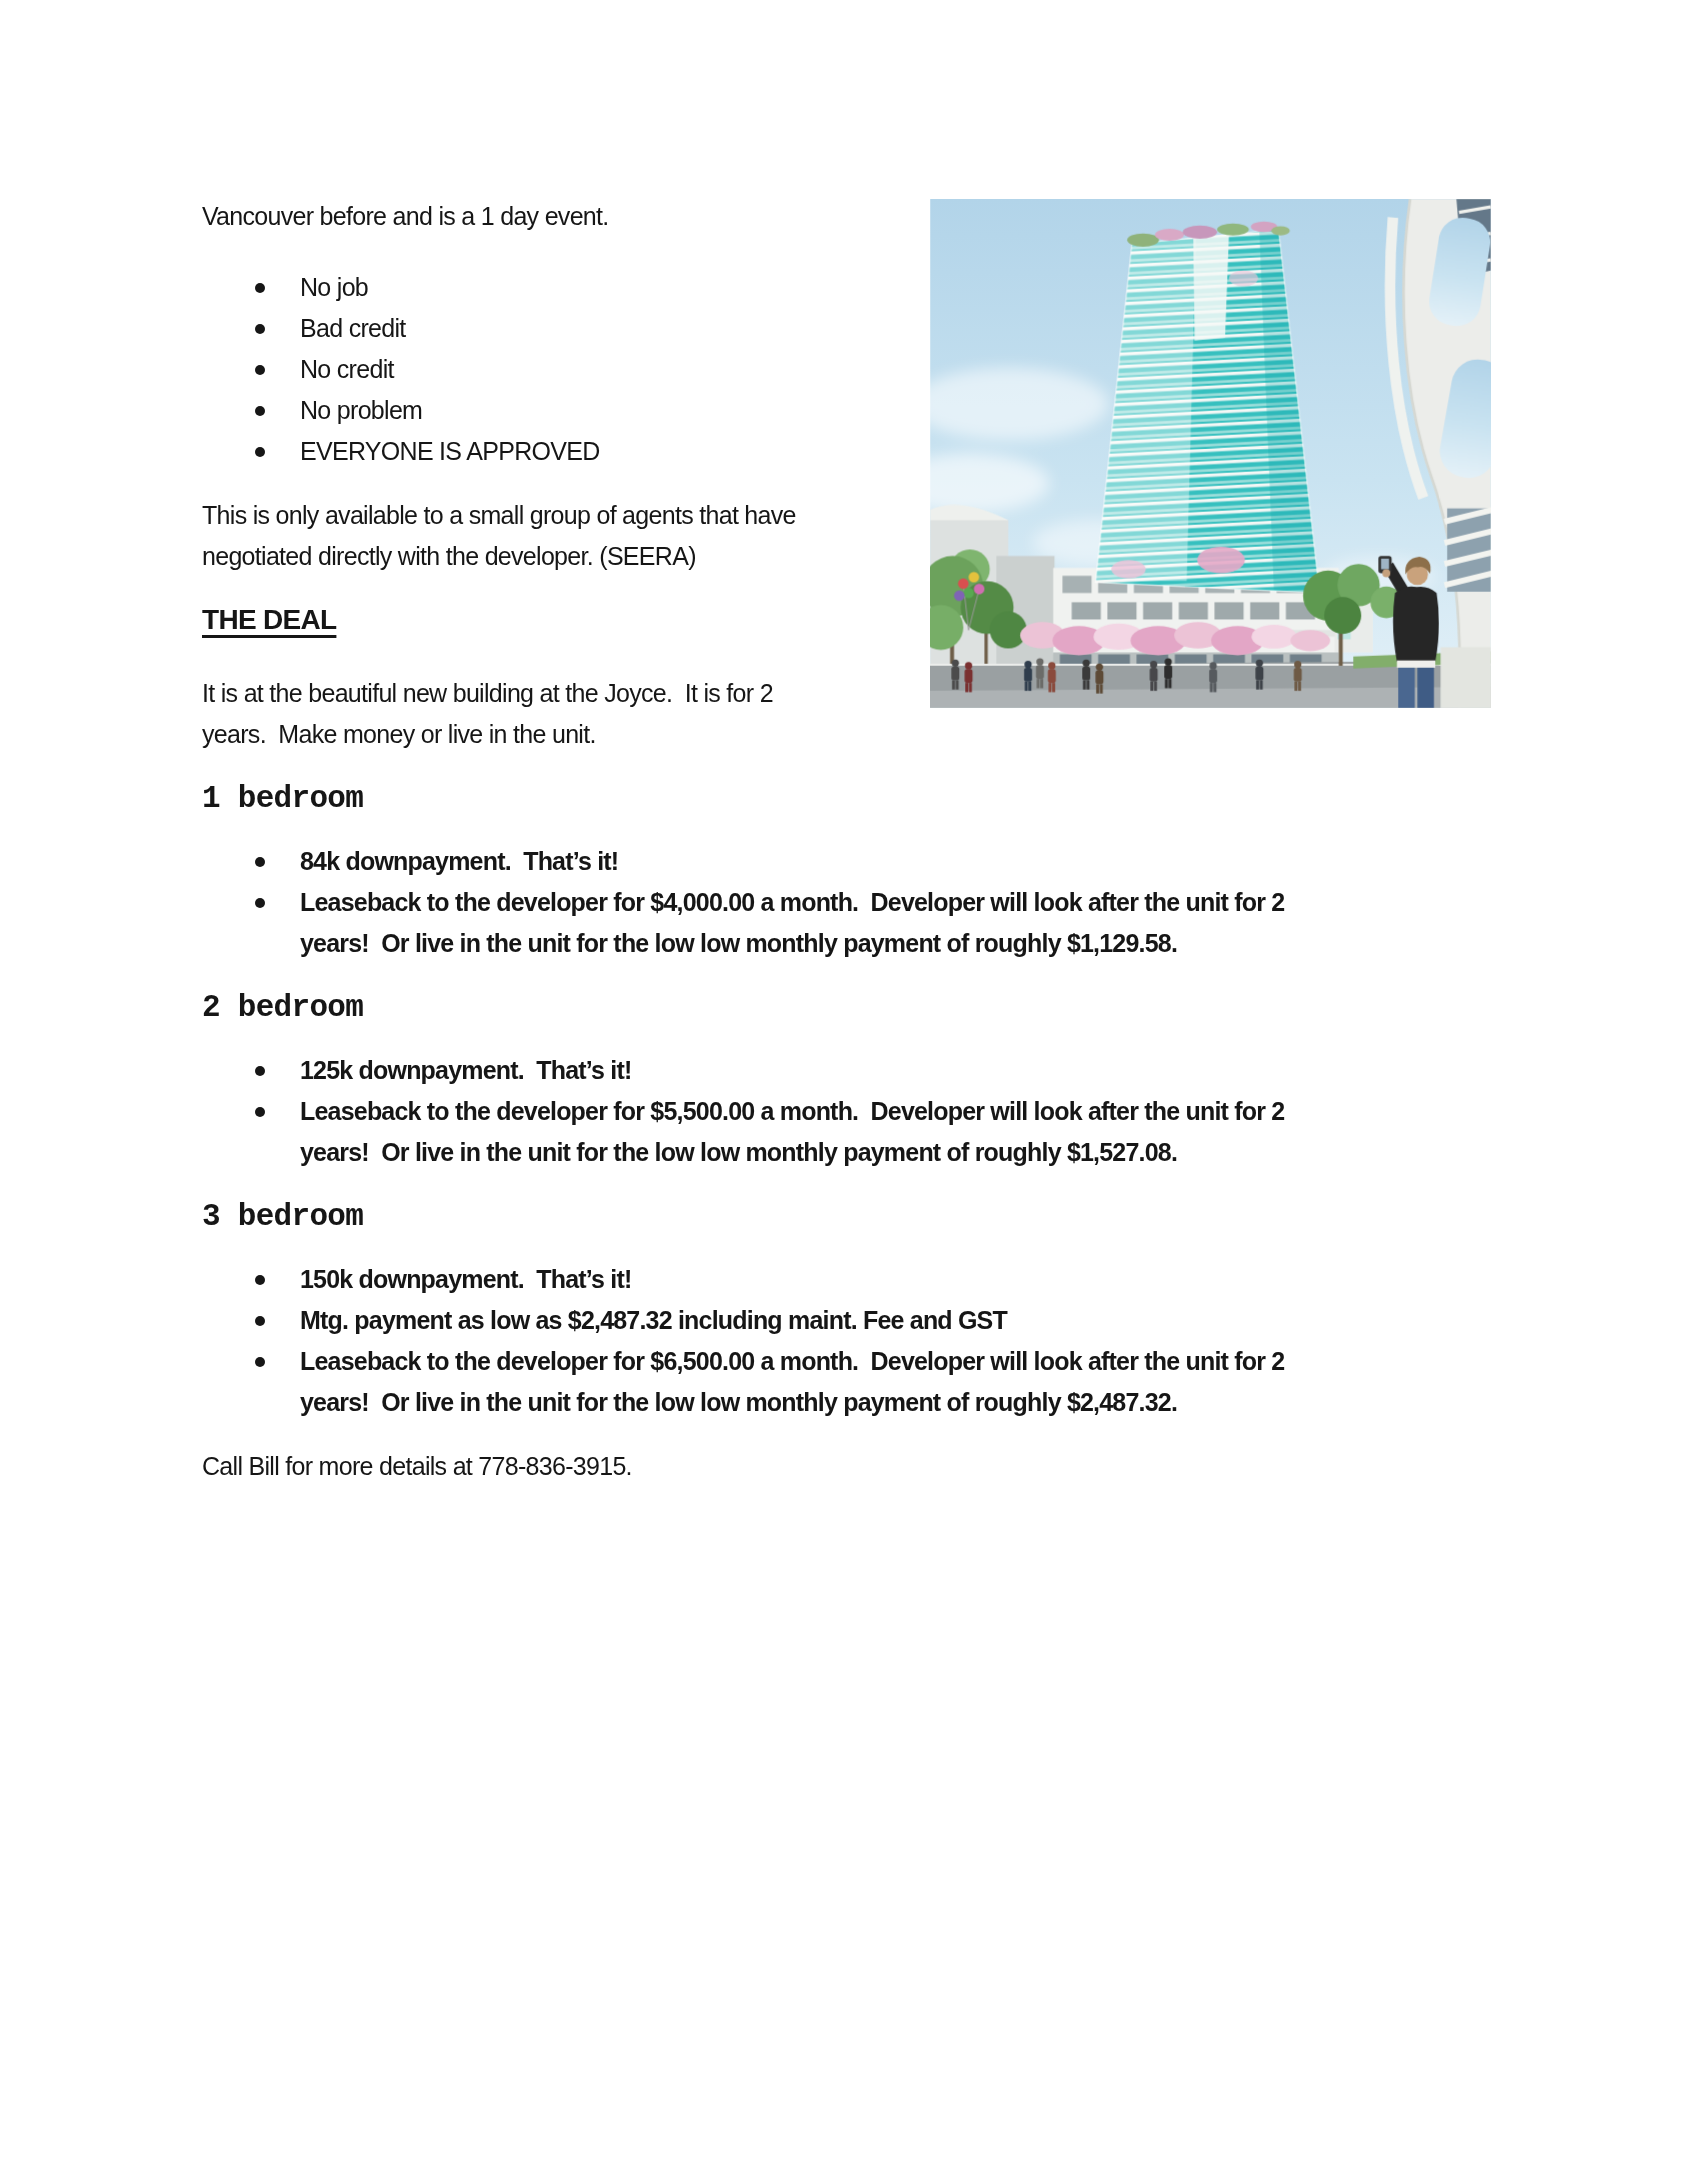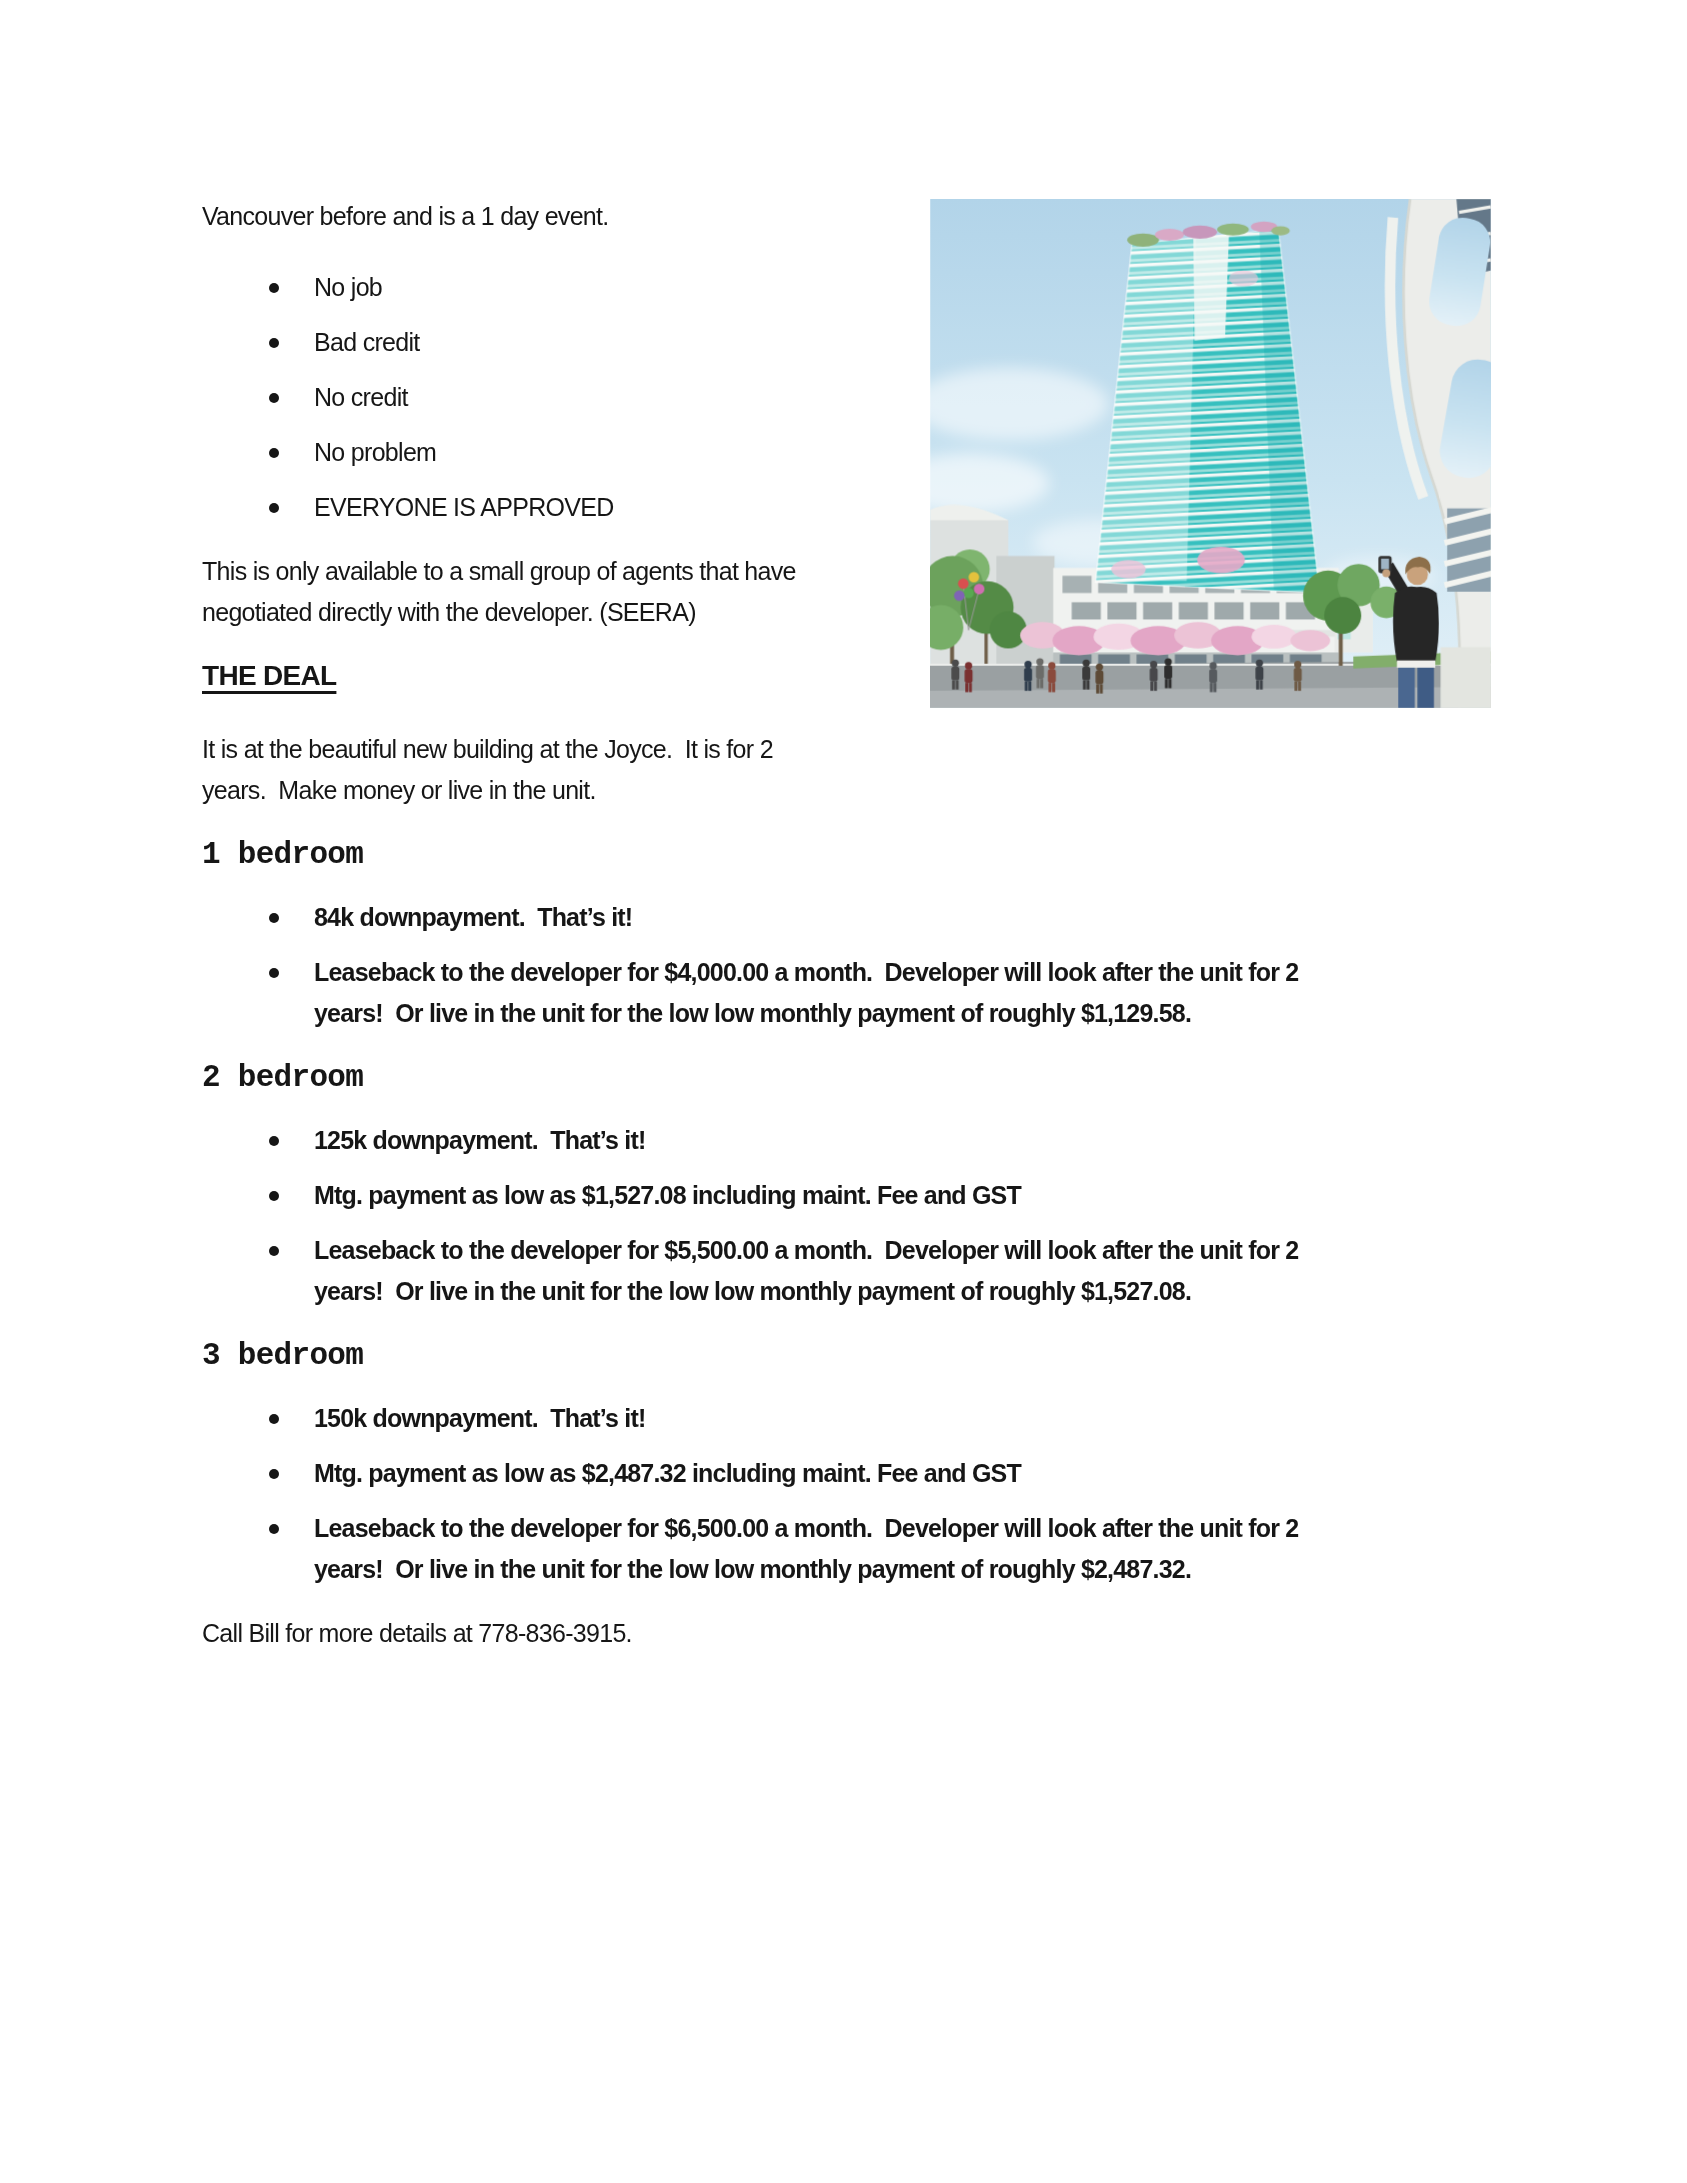--- a/index.html
+++ b/index.html
@@ -35,21 +35,21 @@
   h4.section-heading {
     font-size:31px; line-height:41px; font-weight:bold;
     margin:0 0 22.5px 0;
     font-family:Liberation Mono, monospace;
   }
   ul.bullet-list {
     list-style:none;
     margin:0 0 22.5px 0;
     padding:0 0 0 98px;
   }
-  ul.bullet-list li { position:relative; margin:14px; }
+  ul.bullet-list li { position:relative; margin:0; }
   ul.bullet-list li::before {
     content:"";
     position:absolute; left:-45px; top:16px;
     width:10px; height:10px; border-radius:50%;
     background:#161616;
   }
   ul.deal-list li { font-weight:bold; }
   ul.deal-list .ln { letter-spacing:-0.8px; }
   .contact { margin-bottom:0; }
 </style>
@@ -296,23 +296,20 @@
       <span class="ln">years!  Or live in the unit for the low low monthly payment of roughly $1,129.58.</span>
     </li>
   </ul>
 
   <h4 class="section-heading">2 bedroom</h4>
   <ul class="bullet-list deal-list">
     <li>
         <span class="ln">125k downpayment.  That’s it!</span>
       </li>
     <li>
-        <span class="ln">Mtg. payment as low as $1,527.08 including maint. Fee and GST</span>
-      </li>
-    <li>
       <span class="ln">Leaseback to the developer for $5,500.00 a month.  Developer will look after the unit for 2</span>
       <span class="ln">years!  Or live in the unit for the low low monthly payment of roughly $1,527.08.</span>
     </li>
   </ul>
 
   <h4 class="section-heading">3 bedroom</h4>
   <ul class="bullet-list deal-list">
     <li>
         <span class="ln">150k downpayment.  That’s it!</span>
       </li>

